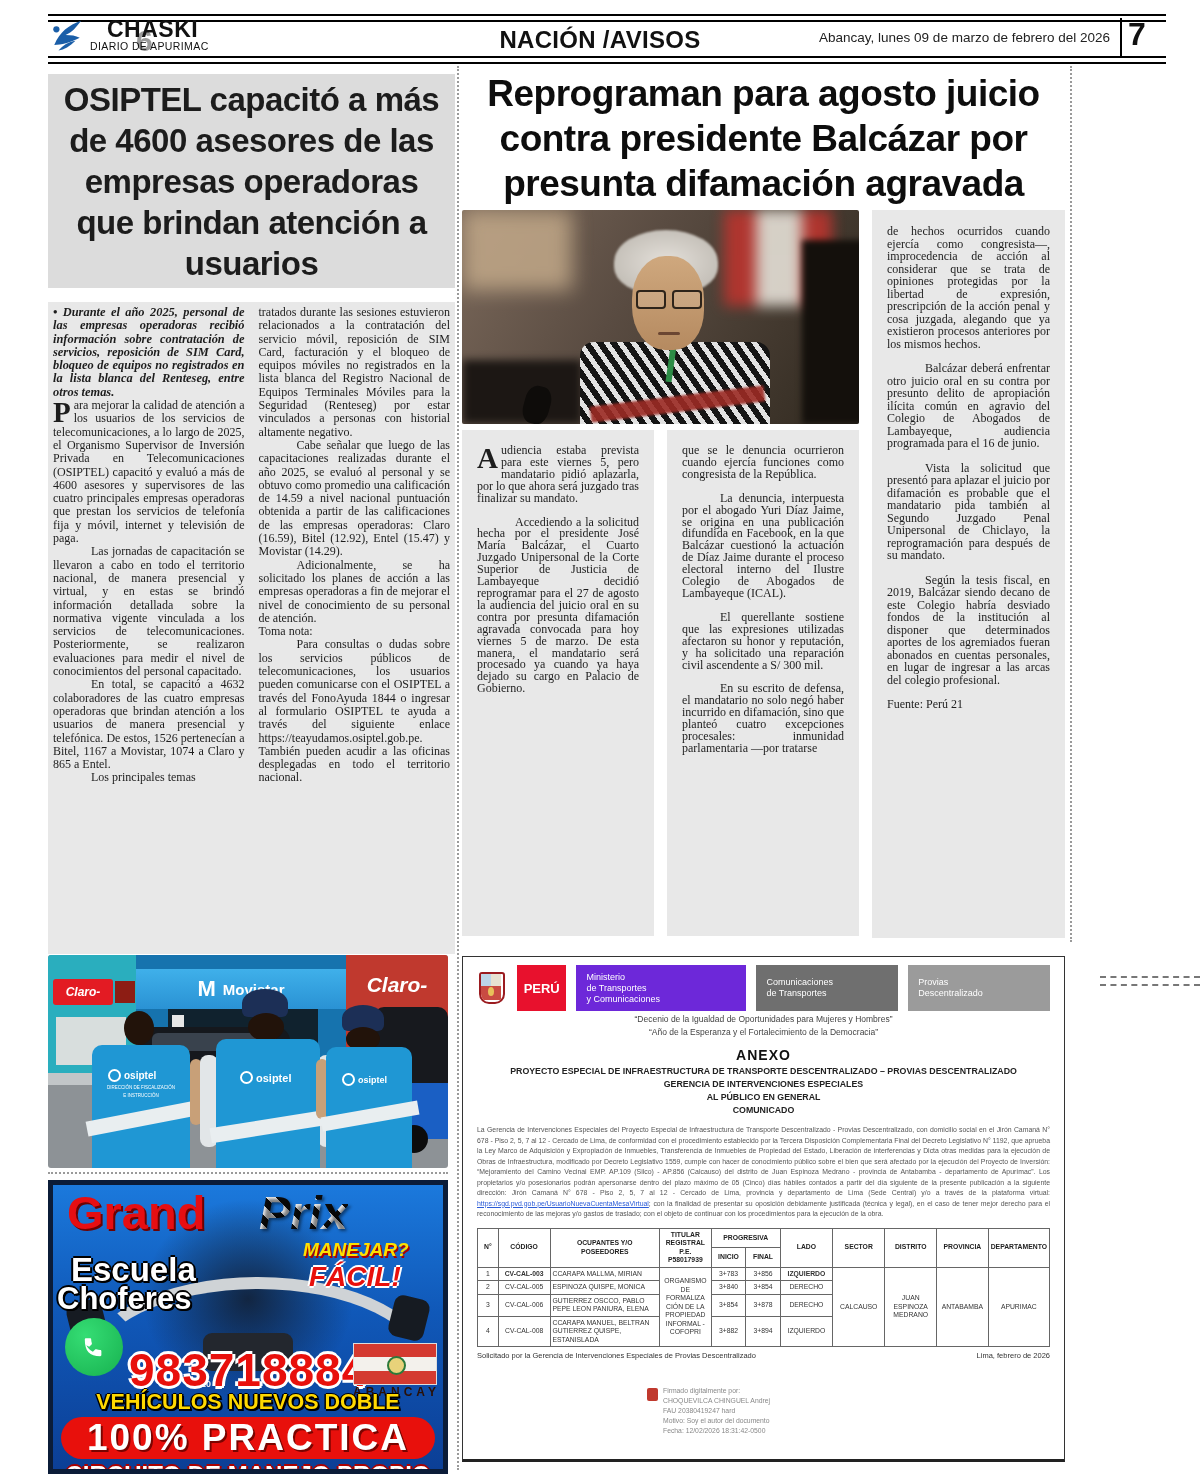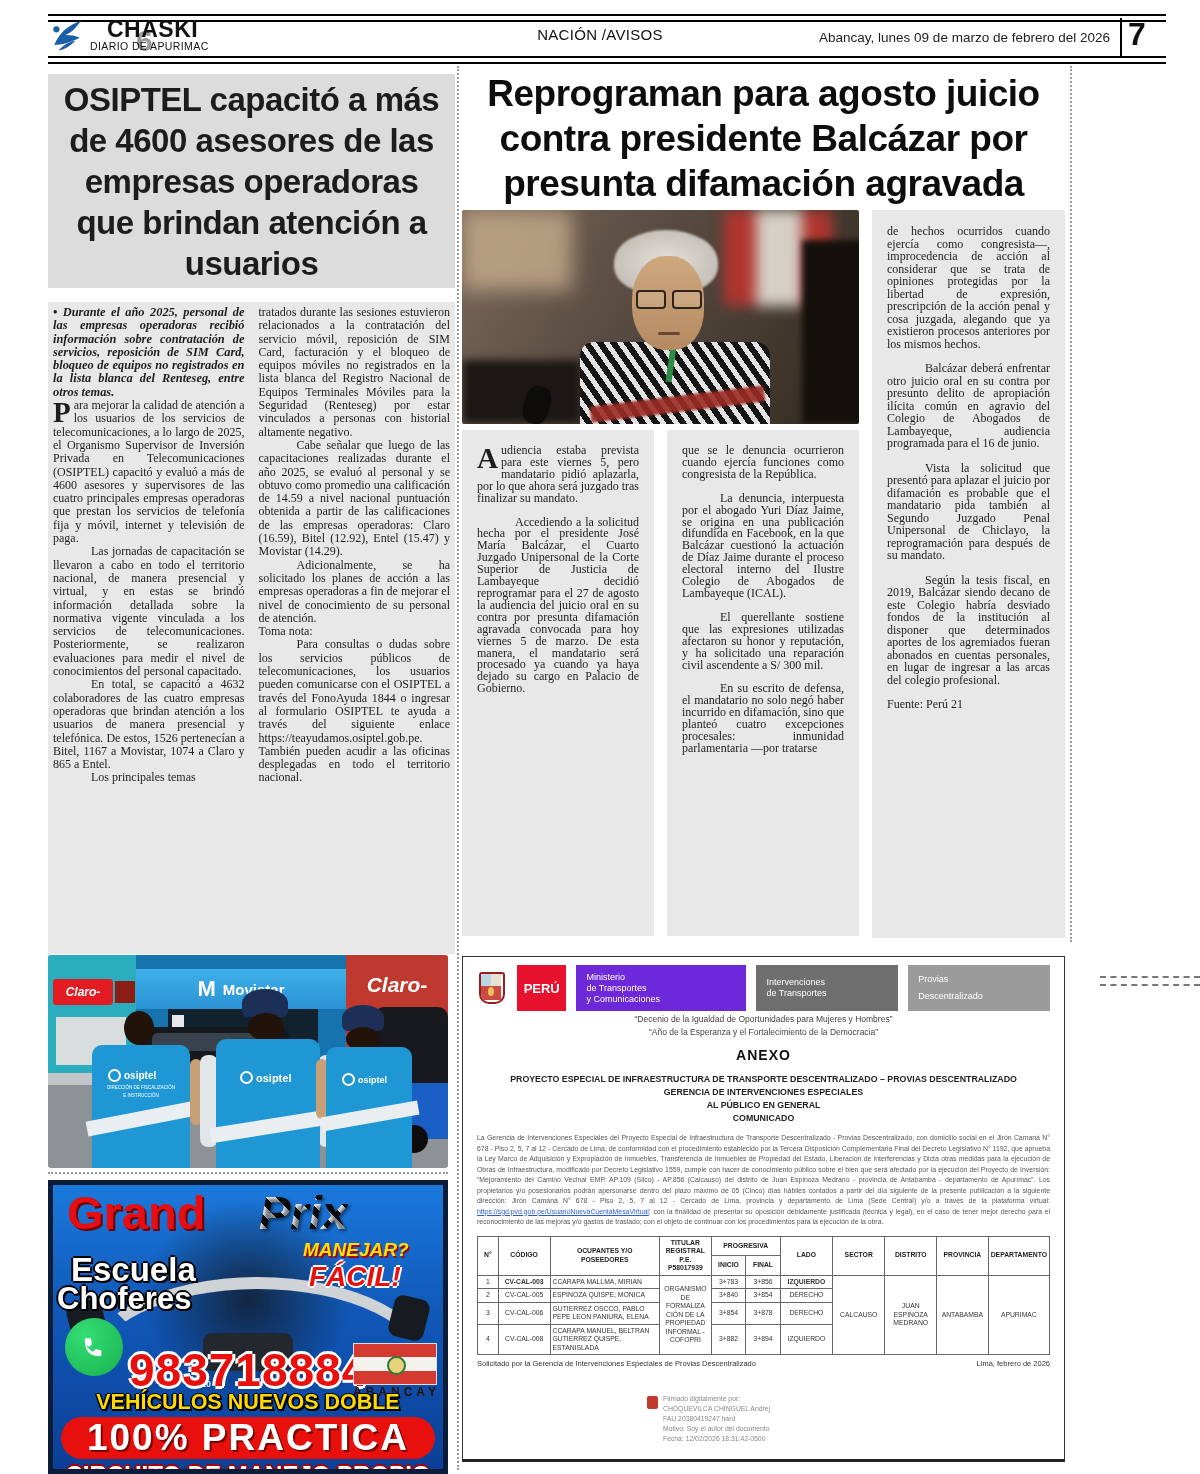--- a/index.html
+++ b/index.html
@@ -8,21 +8,21 @@
   .abs{position:absolute;}
   .pre{white-space:pre-line;}
 
   
   .dbl-rule{border-top:2px solid #000;border-bottom:2px solid #000;height:4px;}
   .brand-wrap{left:50px;top:16px;display:flex;gap:6px;align-items:center;}
   .bird{width:34px;height:38px;}
   .brand-name{font-weight:bold;font-size:23px;letter-spacing:.5px;line-height:22px;margin-left:17px;}
   .brand-sub{font-size:10.5px;letter-spacing:.4px;}
   .ghost-num{left:136px;top:24px;font-size:30px;font-weight:bold;color:#9a9a9a;z-index:0;}
-  .section{left:380px;top:26px;width:440px;text-align:center;font-weight:normal;font-size:15px;letter-spacing:.3px;}
+  .section{left:380px;top:26px;width:440px;text-align:center;font-weight:bold;font-size:24px;letter-spacing:.3px;}
   .hdr-date{left:760px;top:30px;width:350px;text-align:right;font-size:13.5px;color:#222;}
   .hdr-vline{left:1120px;top:18px;height:38px;border-left:2px solid #000;}
   .hdr-page{left:1128px;top:16px;font-size:32px;font-weight:bold;}
 
   
   .vdot{border-left:2px dotted #9a9a9a;}
   .hdot{border-top:2px dotted #9a9a9a;}
   .edge-dash{height:6px;border-top:2px dashed #777;border-bottom:2px dashed #777;}
 
   
@@ -100,24 +100,24 @@
   
   .notice{left:462px;top:956px;width:603px;height:506px;background:#fff;border:1.5px solid #333;
      border-bottom:3px solid #222;box-sizing:border-box;padding:8px 14px;font-family:"Liberation Sans",sans-serif;}
   .n-logos{display:flex;gap:10px;height:46px;align-items:stretch;}
   .coat{width:34px;display:flex;align-items:center;justify-content:center;}
   .coat-shield{width:22px;height:28px;border:2px solid #9b1c20;border-radius:3px 3px 10px 10px;position:relative;overflow:hidden;background:#fff;}
   .coat-shield i{position:absolute;display:block;}
   .peru-box{width:56px;background:#e8112d;color:#fff;font-weight:bold;font-size:13px;display:flex;align-items:center;justify-content:center;}
   .min-box{width:170px;background:#6d28d9;color:#fff;font-size:9px;line-height:11px;display:flex;align-items:center;padding:0 10px;}
   .vice-box{width:138px;background:#6f6f6f;color:#fff;font-size:9px;line-height:11px;display:flex;align-items:center;padding:0 10px;}
-  .prov-box{width:138px;background:#9b9b9b;color:#fff;font-size:9px;line-height:17px;display:flex;align-items:center;padding:4px 10px;}
+  .prov-box{width:138px;background:#9b9b9b;color:#fff;font-size:9px;line-height:11px;display:flex;align-items:center;padding:4px 10px;}
   .n-quote{text-align:center;font-size:8.5px;color:#444;margin-top:3px;}
   .n-anexo{text-align:center;font-weight:bold;font-size:14px;letter-spacing:1px;margin-top:10px;}
-  .n-title{text-align:center;font-weight:bold;font-size:8.8px;line-height:13px;margin-top:10px;color:#222;}
+  .n-title{text-align:center;font-weight:bold;font-size:8.8px;line-height:13px;margin-top:2px;color:#222;}
   .n-body{margin-top:8px;font-size:6.9px;line-height:10.5px;text-align:justify;color:#555;}
   .n-link{color:#2a5bd7;text-decoration:underline;}
   .n-table{width:100%;border-collapse:collapse;margin-top:8px;}
   .n-table th,.n-table td{border:1px solid #666;font-size:6.8px;line-height:8.5px;padding:2px;text-align:center;color:#333;vertical-align:middle;}
   .n-table th{font-weight:bold;color:#222;}
   .n-table .tl{text-align:left;}
   .n-foot{display:flex;justify-content:space-between;font-size:7.5px;color:#333;margin-top:4px;}
   .n-sig{margin:26px 0 0 170px;width:230px;font-size:6.8px;line-height:10px;color:#888;display:flex;gap:5px;}
   .sig-ico{width:11px;height:13px;background:#c0392e;border-radius:2px;flex:none;margin-top:2px;}
 
@@ -319,21 +319,21 @@
           <i style="left:0;top:0;width:10px;height:12px;background:#bcd6e8;"></i>
           <i style="left:10px;top:0;width:10px;height:12px;background:#e7e2d2;"></i>
           <i style="left:0;top:12px;width:20px;height:14px;background:#c94b42;"></i>
           <i style="left:7px;top:13px;width:6px;height:9px;background:#e8c15a;border-radius:50%;"></i>
         </div>
       </div>
       <div class="peru-box">PERÚ</div>
       <div class="min-box pre">Ministerio
 de Transportes
 y Comunicaciones</div>
-      <div class="vice-box pre">Intervenciones
+      <div class="vice-box pre">Comunicaciones
 de Transportes</div>
       <div class="prov-box pre">Provias
 Descentralizado</div>
     </div>
     <div class="n-quote">“Decenio de la Igualdad de Oportunidades para Mujeres y Hombres”</div>
     <div class="n-quote">“Año de la Esperanza y el Fortalecimiento de la Democracia”</div>
     <div class="n-anexo">ANEXO</div>
     <div class="n-title">
       <div>PROYECTO ESPECIAL DE INFRAESTRUCTURA DE TRANSPORTE DESCENTRALIZADO – PROVIAS DESCENTRALIZADO</div>
       <div>GERENCIA DE INTERVENCIONES ESPECIALES</div>

